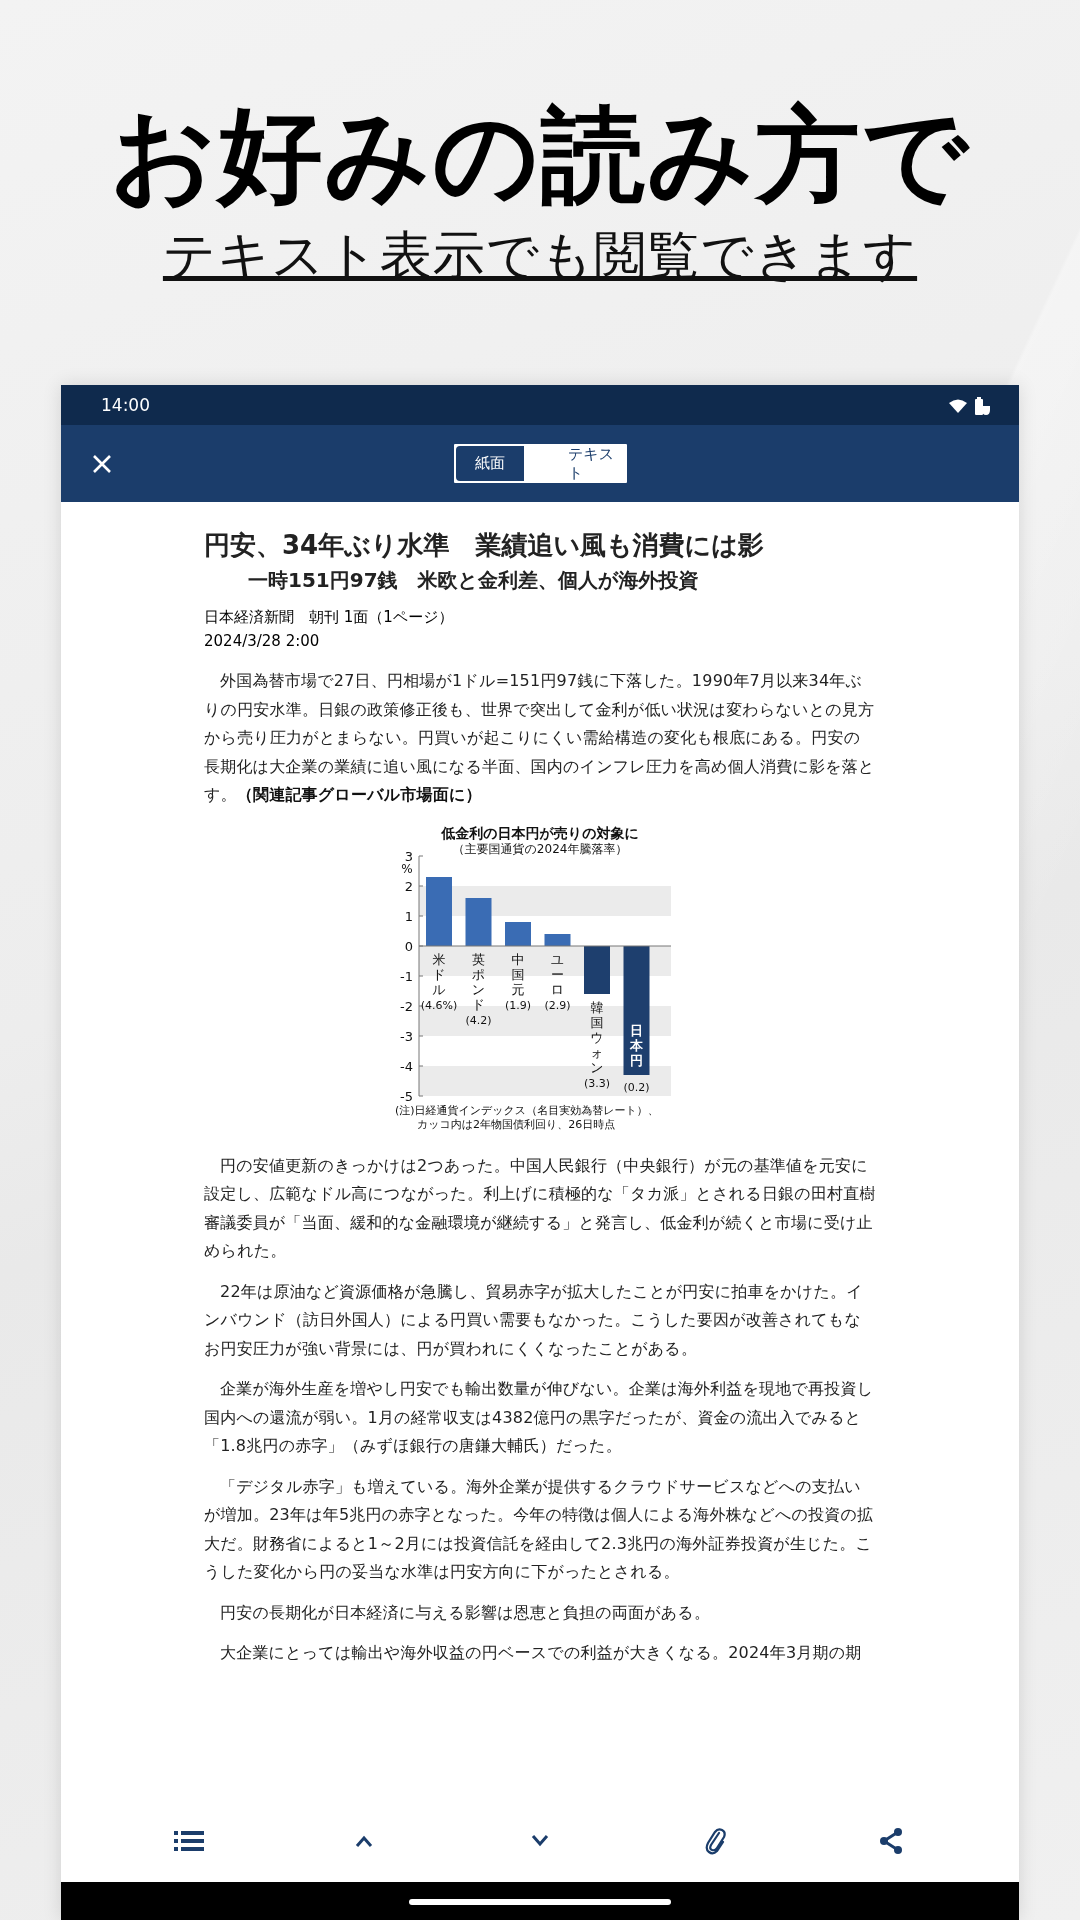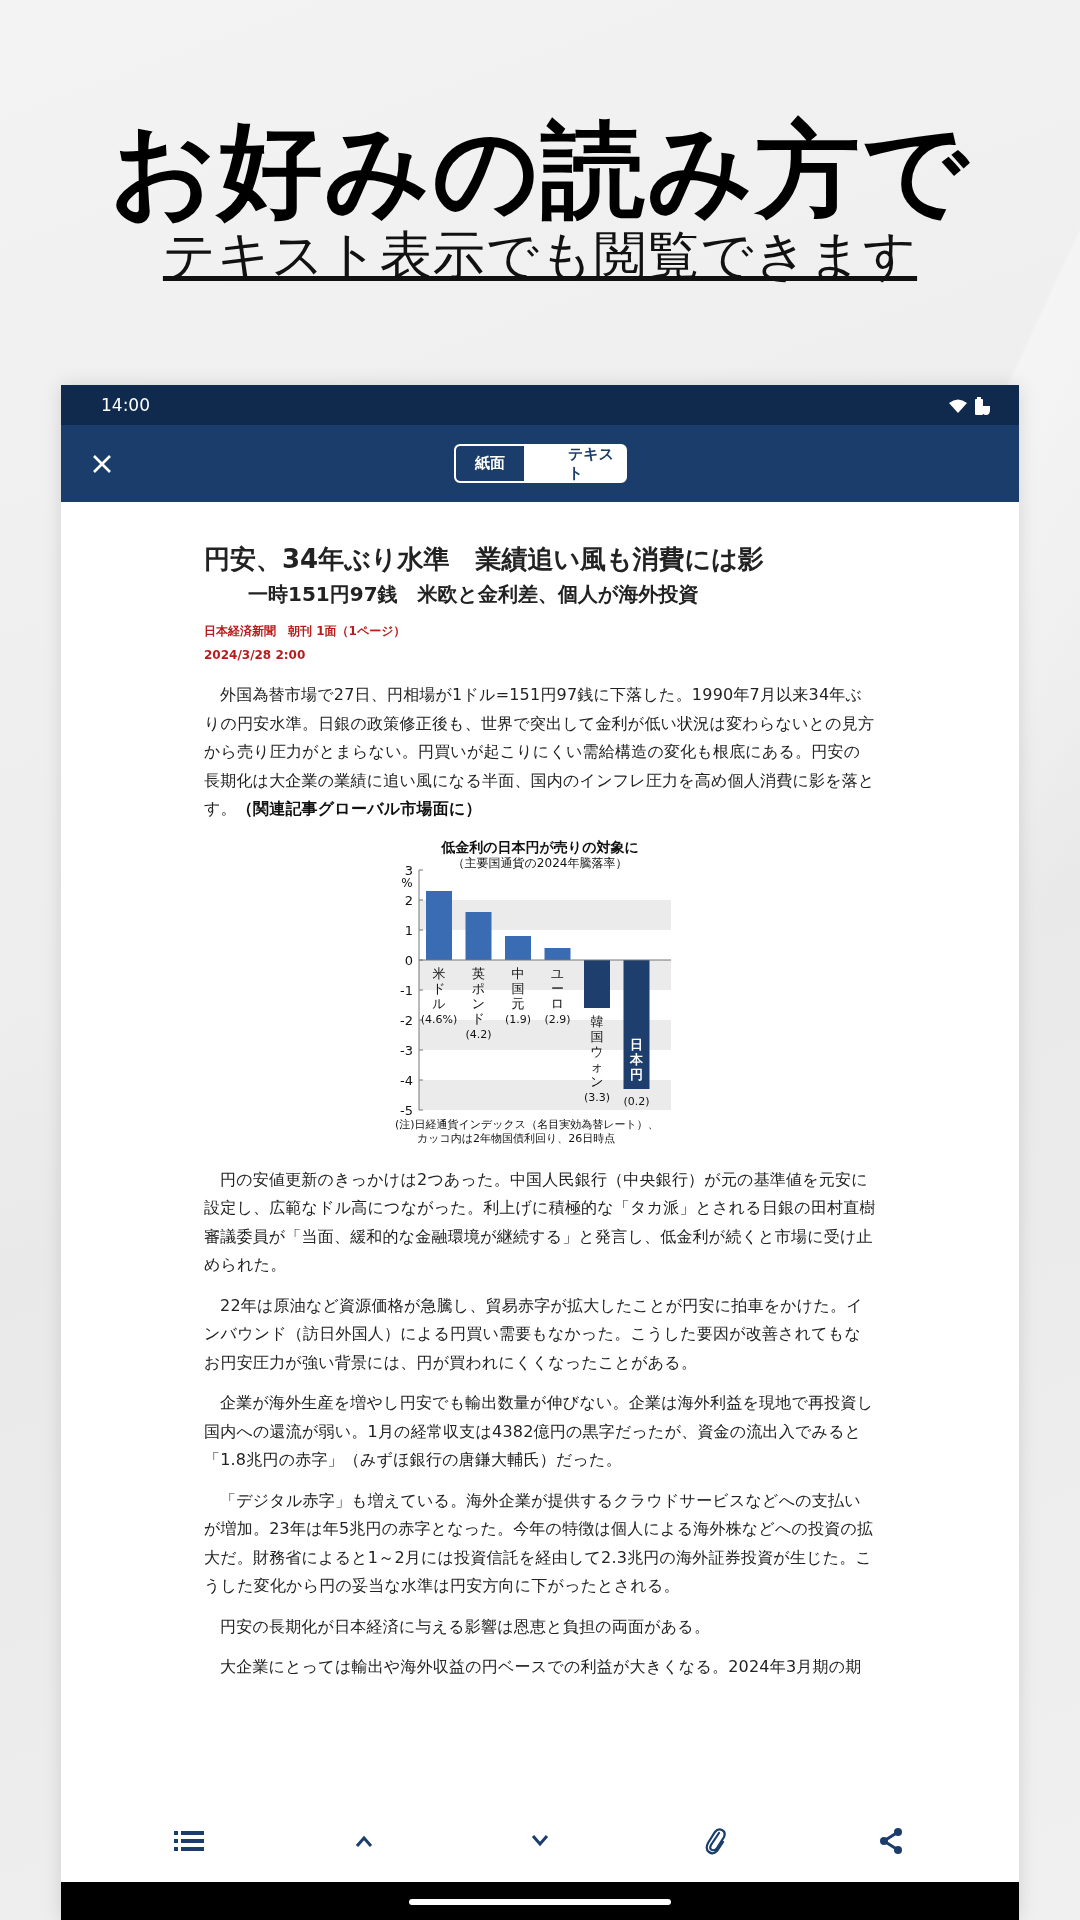--- a/index.html
+++ b/index.html
@@ -8,21 +8,21 @@
     font-family: "DejaVu Sans", sans-serif;
     background: linear-gradient(160deg, #f3f3f3 0%, #ededed 45%, #e9e9e9 55%, #f0f0f0 100%);
     position: relative;
   }
   .bg-stripe {
     position: absolute; left: 0; top: 0; width: 1080px; height: 1920px;
     background: linear-gradient(115deg, transparent 60%, rgba(255,255,255,0.35) 60.2%, transparent 75%);
     pointer-events: none;
   }
   .hero-title {
-    position: absolute; top: 110px; left: 0; width: 1080px; text-align: center;
+    position: absolute; top: 95px; left: 0; width: 1080px; text-align: center;
     font-size: 104px; font-weight: bold; color: #000; letter-spacing: 2px; line-height: 120px;
   }
   .hero-sub {
     position: absolute; top: 222px; left: 0; width: 1080px; text-align: center;
     font-size: 52px; color: #111; line-height: 66px; letter-spacing: 1px; text-decoration: underline;
   }
   .device {
     position: absolute; left: 61px; top: 385px; width: 958px; height: 1535px;
     background: #fff; box-shadow: 0 0 18px rgba(0,0,0,0.12); overflow: hidden;
   }
@@ -33,32 +33,32 @@
   .status-icons { position: absolute; right: 28px; top: 12px; display: flex; gap: 8px; align-items: center; }
   .app-header {
     height: 77px; background: #1b3d6b; position: relative;
   }
   .close-btn {
     position: absolute; left: 26px; top: 24px; width: 30px; height: 30px;
     display: flex; align-items: center; justify-content: center; cursor: pointer;
   }
   .seg {
     position: absolute; left: 393px; top: 19px; width: 173px; height: 39px;
-    border: 2px solid #fff; border-radius: 6px; display: flex; overflow: hidden; background: #fff; font-weight: bold;
+    border: 2px solid #fff; border-radius: 1px; display: flex; overflow: hidden; background: #fff;
   }
   .seg-item { display: flex; align-items: center; justify-content: center; font-size: 15px; cursor: pointer; }
   .seg-paper { width: 68px; background: #1b3d6b; color: #fff; border-radius: 4px 0 0 4px; }
   .seg-text { flex: 1; background: #fff; color: #1b3d6b; padding-left: 44px; }
   .content {
-    position: absolute; left: 0; top: 120px; width: 958px; height: 1296px; overflow: hidden;
+    position: absolute; left: 0; top: 106px; width: 958px; height: 1296px; overflow: hidden;
     padding: 0 143px 0 143px;
   }
   .headline { margin-top: 36px; font-size: 26px; font-weight: bold; color: #222; line-height: 36px; }
   .subhead { font-size: 20px; font-weight: bold; color: #222; line-height: 30px; margin-top: 2px; margin-left: 44px; }
-  .meta { font-size: 12px; color: #b91c1c; line-height: 24px; font-weight: bold; }
+  .meta { font-size: 15px; color: #000000; line-height: 24px; }
   .meta1 { margin-top: 10px; }
   .para { font-size: 16px; color: #222; line-height: 28.5px; text-indent: 1em; margin-top: 12px; letter-spacing: 0.2px; }
   .para.first { margin-top: 14px; }
   .para b { font-weight: bold; color: #111; }
   .chart-wrap { margin: 14px auto 0; width: 290px; height: 316px; position: relative; }
   .bottom-bar {
     position: absolute; left: 0; top: 1415px; width: 958px; height: 82px; background: #fff;
     display: flex; justify-content: space-around; align-items: center; padding: 0 40px;
   }
   .bb-btn { width: 48px; height: 48px; display: flex; align-items: center; justify-content: center; cursor: pointer; }

